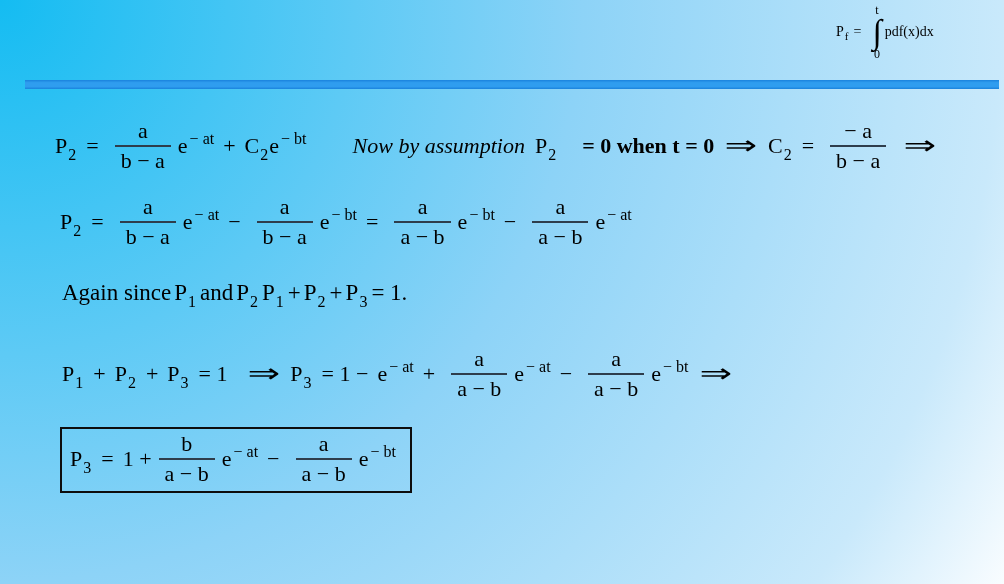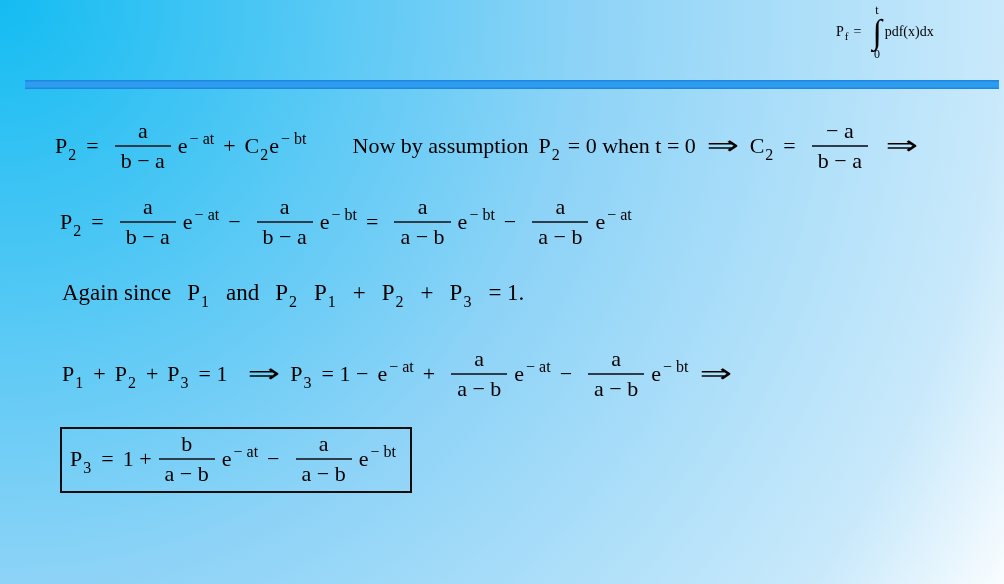--- a/index.html
+++ b/index.html
@@ -19,31 +19,31 @@
   }
   .corner { position:absolute; left:836px; top:4px; display:flex; align-items:center; font-size:14px; }
   .int-col { display:flex; flex-direction:column; align-items:center; margin:0 3px 0 7px; line-height:1; }
   .int-col .limit { font-size:12px; }
   .int-col .int { font-size:34px; line-height:0.95; }
   .mrow { position:absolute; display:flex; align-items:center; font-size:22px; line-height:1.2; white-space:nowrap; }
   .row1 { left:55px; top:116px; height:60px; }
   .row2 { left:60px; top:192px; height:60px; }
   .row4 { left:62px; top:344px; height:60px; }
   .boxrow { left:60px; top:427px; height:60px; border:2px solid #0d0d0d; padding:0 14px 2px 8px; }
-  .sentence { position:absolute; left:62px; top:280px; font-size:23px; display:flex; align-items:center; gap:16px; white-space:nowrap; }
+  .sentence { position:absolute; left:62px; top:280px; font-size:23px; display:flex; align-items:center; gap:3px; white-space:nowrap; }
   .frac { display:inline-flex; flex-direction:column; align-items:center; text-align:center; margin:0 7px; line-height:1.1; }
   .frac .num, .frac .den { padding:0 6px; }
   .frac .bar { align-self:stretch; height:2px; background:#2e3d4c; margin:1px 0 2px; }
   .grp { display:inline-block; }
   .sub { font-size:16px; position:relative; top:7px; margin:0 1px; }
   .sup { font-size:16px; position:relative; top:-9px; margin-left:2px; }
   .op { margin:0 9px; }
   .arr { display:inline-block; font-size:26px; transform:scaleX(1.5); margin:0 16px; }
   .spacer { width:46px; }
-  .note { margin-right:10px; }
+  .note { margin-right:10px;font-style:italic; }
 </style>
 </head>
 <body>
 
 <div class="slide">
 
 
   <div class="corner">
     <span class="grp"><span>P</span><span class="sub" style="font-size:11px; top:4px;">f</span></span>
     <span style="margin:0 4px;">=</span>
@@ -64,21 +64,21 @@
       <span class="num">a</span>
       <span class="bar"></span>
       <span class="den">b − a</span>
     </span>
     <span class="grp"><span>e</span><span class="sup">− at</span></span>
     <span class="op">+</span>
     <span class="grp"><span>C</span><span class="sub">2</span><span>e</span><span class="sup">− bt</span></span>
     <span class="spacer"></span>
     <span class="note">Now by assumption</span>
     <span class="grp"><span>P</span><span class="sub">2</span></span>
-    <span style="margin-left:7px;">= 0 when t = 0</span>
+    <span style="margin-left:25px;font-weight:bold;">= 0 when t = 0</span>
     <span class="arr">⇒</span>
     <span class="grp"><span>C</span><span class="sub">2</span></span>
     <span class="op">=</span>
     <span class="frac">
       <span class="num">− a</span>
       <span class="bar"></span>
       <span class="den">b − a</span>
     </span>
     <span class="arr">⇒</span>
   </div>

